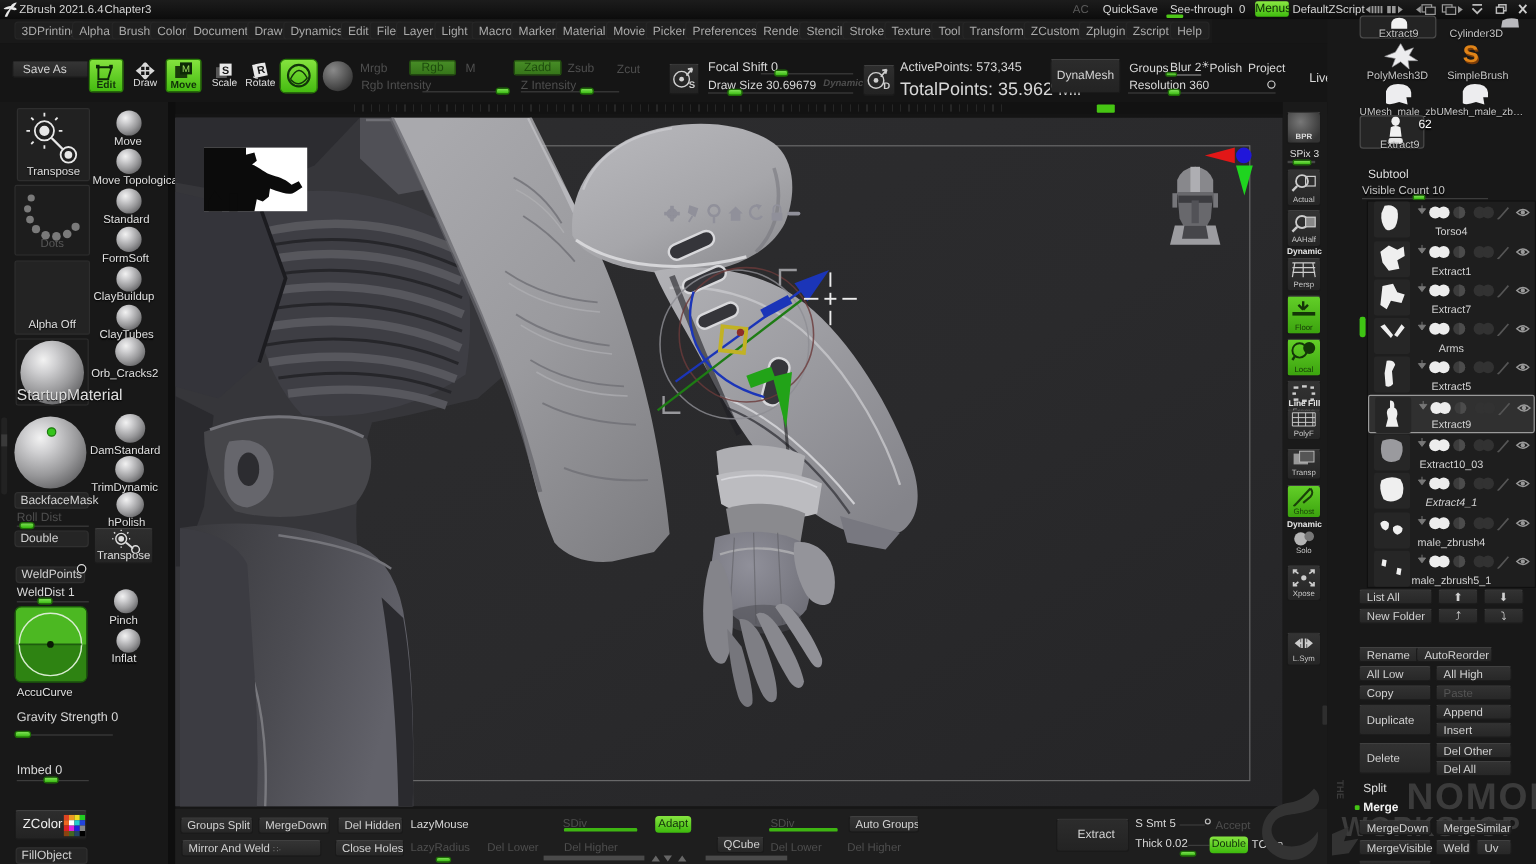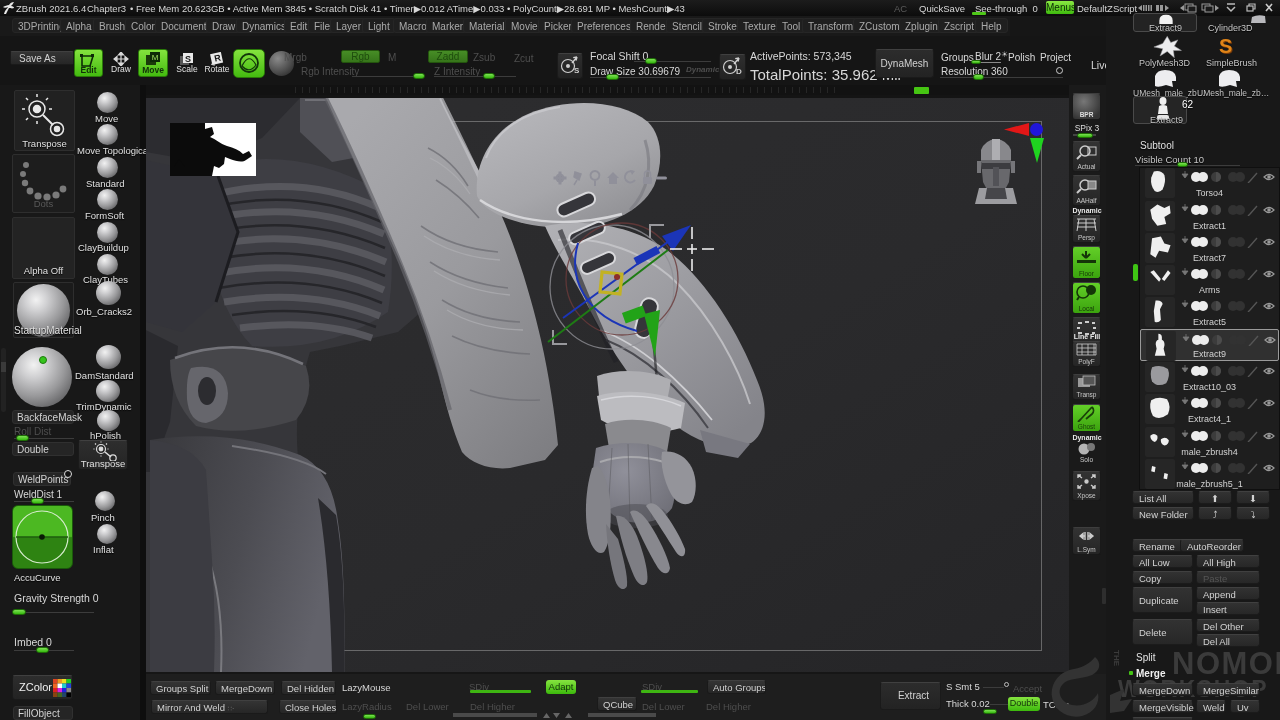--- a/index.html
+++ b/index.html
@@ -35,21 +35,20 @@
 .wm{color:#3b3b3b;font-weight:bold;letter-spacing:1.5px;}
 </style></head><body>
 <div id="app">
 
 <div class="abs titlebar">
 <svg class="abs" style="left:2px;top:1px" width="13" height="14" viewBox="0 0 13 14">
         <path d="M2,13 C3,9 5,8 6,6 C4,7 2,7 1,6 C3,5 5,4 7,4 C8,2 10,1 12,1 C11,3 10,4 9,5 C11,5 12,6 12,7 C10,8 8,7 7,7 C6,9 5,11 4,13 Z" fill="#e8e8e8"></path>
       </svg>
 <span class="abs tb-txt" style="left:16px">ZBrush 2021.6.4</span>
 <span class="abs tb-txt" style="left:87px">Chapter3</span>
-<span class="abs tb-txt" style="left:130px">• Free Mem 20.623GB • Active Mem 3845 • Scratch Disk 41 • Timer▶0.012 ATime▶0.033 • PolyCount▶28.691 MP • MeshCount▶43</span>
 <span class="abs tb-txt dimt" style="left:894px;color:#5a5a5a">AC</span>
 <span class="abs tb-txt" style="left:919px">QuickSave</span>
 <span class="abs tb-txt" style="left:975px">See-through&nbsp;&nbsp;0</span>
 <div class="abs" style="left:972px;top:12px;width:14px;height:3px;background:#4ec718;border-radius:1px"></div>
 <div class="abs" style="left:1046px;top:1px;width:28px;height:13px;background:linear-gradient(#8ae843,#3fbb0e);border-radius:2px;color:#0d2a06;font-size:10px;text-align:center;line-height:13px">Menus</div>
 <span class="abs tb-txt" style="left:1077px">DefaultZScript</span>
 <svg class="abs" style="left:1138px;top:3px" width="136" height="10" viewBox="0 0 136 10" fill="#999" stroke="none">
 <path d="M0,5 L4,2 L4,8 Z"></path>
         <rect x="5" y="2" width="1.5" height="6"></rect>
         <rect x="7.5" y="2" width="1.5" height="6"></rect>
@@ -134,21 +133,21 @@
         <text x="9.5" y="9.5" font-size="9" font-weight="bold" fill="#161616" text-anchor="middle" font-family="Liberation Sans" transform="rotate(-12 8 6)">R</text>
         <path d="M3,12 a6,6 0 0 0 4,1" stroke="#ddd" fill="none"></path>
       </svg>
 <div class="abs" style="left:0;bottom:0;width:100%;font-size:8.5px;color:#e0e0e0">Rotate</div></div>
 <div class="abs gbtn" style="left:233px;top:49px;width:32px;height:29px;border-radius:5px">
 <svg width="30" height="27" viewBox="0 0 30 27">
         <circle cx="15" cy="13" r="9" stroke="#12350a" stroke-width="1.8" fill="none"></circle>
         <path d="M8,16 q7,-14 14,-1 q-7,9 -14,1" stroke="#12350a" stroke-width="1.2" fill="none"></path>
       </svg></div>
 <div class="abs sphere" style="left:269px;top:51px;width:25px;height:25px;background:radial-gradient(circle at 35% 30%,#8a8a8a,#4a4a4a 60%,#222 95%)"></div>
-<span class="abs dimt" style="left:284px;top:52px;font-size:10px">Mrgb</span>
+<span class="abs dimt" style="left:300px;top:52px;font-size:10px">Mrgb</span>
 <div class="abs" style="left:341px;top:50px;width:39px;height:13px;background:linear-gradient(#478d26,#36751a);border:1px solid #24550e;border-radius:2px;color:#1e4c0d;font-size:10px;text-align:center;line-height:12px">Rgb</div>
 <span class="abs dimt" style="left:388px;top:52px;font-size:10px">M</span>
 <span class="abs dimt" style="left:301px;top:66px;font-size:10px">Rgb Intensity</span>
 <div class="abs sl" style="left:352px;top:76px;width:72px"></div>
 <div class="abs pill" style="left:413px;top:73px;width:12px;height:6px"></div>
 <div class="abs" style="left:428px;top:50px;width:40px;height:13px;background:linear-gradient(#478d26,#36751a);border:1px solid #24550e;border-radius:2px;color:#1e4c0d;font-size:10px;text-align:center;line-height:12px">Zadd</div>
 <span class="abs dimt" style="left:473px;top:52px;font-size:10px">Zsub</span>
 <span class="abs dimt" style="left:514px;top:53px;font-size:10px">Zcut</span>
 <span class="abs dimt" style="left:434px;top:66px;font-size:10px">Z Intensity</span>
 <div class="abs sl" style="left:434px;top:76px;width:82px"></div>
@@ -218,21 +217,21 @@
         <circle cx="34" cy="42" r="3.6"></circle>
         <circle cx="43" cy="40" r="3.6"></circle>
         <circle cx="50" cy="34" r="3.4"></circle>
       </svg>
 <div class="abs" style="left:0;bottom:3px;width:100%;text-align:center;font-size:9.5px;color:#585858">Dots</div></div>
 <div class="abs thumbbox" style="left:12px;top:217px;width:63px;height:62px;background:#232323">
 <div class="abs slabel" style="left:0;bottom:2px;width:100%;text-align:center">Alpha Off</div>
     </div>
 <div class="abs thumbbox" style="left:13px;top:282px;width:61px;height:56px;background:#1b1b1b">
       <div class="abs sphere" style="left:3px;top:1px;width:53px;height:53px"></div>
-<div class="abs slabel" style="left:0;bottom:1px;width:100%;text-align:center;font-size:10px">StartupMaterial</div>
+<div class="abs slabel" style="left:0;bottom:1px;width:100%;text-align:center;font-size:13px">StartupMaterial</div>
     </div>
 <div class="abs sphere" style="left:12px;top:347px;width:60px;height:60px"></div>
 <div class="abs" style="left:39px;top:356px;width:8px;height:8px;border-radius:50%;background:#35c41c;border:1px solid #1d7a0e"></div>
 <div class="abs btn" style="left:12px;top:410px;width:62px;height:14px;font-size:10px;line-height:13px;padding-left:4px;background:#252525;border-color:#303030">BackfaceMask</div>
 <span class="abs dimt" style="left:14px;top:426px;font-size:10px">Roll Dist</span>
 <div class="abs sl" style="left:14px;top:438px;width:60px"></div>
 <div class="abs pill" style="left:16px;top:435px;width:13px;height:6px"></div>
 <div class="abs btn" style="left:12px;top:442px;width:62px;height:14px;font-size:10px;line-height:13px;padding-left:4px;background:#252525;border-color:#303030">Double</div>
 <div class="abs btn" style="left:13px;top:472px;width:58px;height:14px;font-size:10px;line-height:13px;padding-left:4px;background:#252525;border-color:#303030">WeldPoints</div>
 <div class="abs" style="left:64px;top:470px;width:8px;height:8px;border:1.5px solid #ddd;border-radius:50%;background:#111"></div>
@@ -736,21 +735,21 @@
           <circle cx="38" cy="6" r="5" fill="#3c3c3c"></circle>
           <path d="M38,1 a5,5 0 0 1 0,10 z" fill="#4c4c4c"></path>
           <circle cx="55" cy="6" r="5" fill="#323232"></circle>
           <circle cx="62" cy="6" r="5" fill="#323232"></circle>
           <path d="M72,10 L79,2 m-7,8 l-2,2" stroke="#555" stroke-width="1.4" fill="none"></path>
           <path d="M86,6 q5,-5 10,0 q-5,5 -10,0 z" fill="none" stroke="#999" stroke-width="1.2"></path>
           <circle cx="91" cy="6" r="1.8" fill="#999"></circle>
         </svg>
         <div class="stname">Extract10_03</div>
       </div>
-<div class="strow" style="left:1140px;top:393px;width:139px;height:32px;">
+<div class="strow" style="left:1140px;top:393px;width:139px;height:32px;font-style:italic;">
         <div class="stthumb"><svg width="30" height="30" viewBox="-2 -2 34 34">
             <path d="M5,5 Q14,0 23,4 Q28,12 24,21 Q15,28 7,23 Q2,13 5,5 Z" fill="#efefef"></path>
           </svg></div>
         <svg style="position:absolute;left:38px;top:4px" width="100" height="12" viewBox="0 0 100 12">
           <path d="M4,3 l3,4 3,-4 z M7,0 v5" fill="#777" stroke="#777" stroke-width="0.8"></path>
           <circle cx="18" cy="6" r="5" fill="#ececec"></circle>
           <circle cx="25" cy="6" r="5" fill="#ececec"></circle>
           <circle cx="38" cy="6" r="5" fill="#3c3c3c"></circle>
           <path d="M38,1 a5,5 0 0 1 0,10 z" fill="#4c4c4c"></path>
           <circle cx="55" cy="6" r="5" fill="#323232"></circle>

